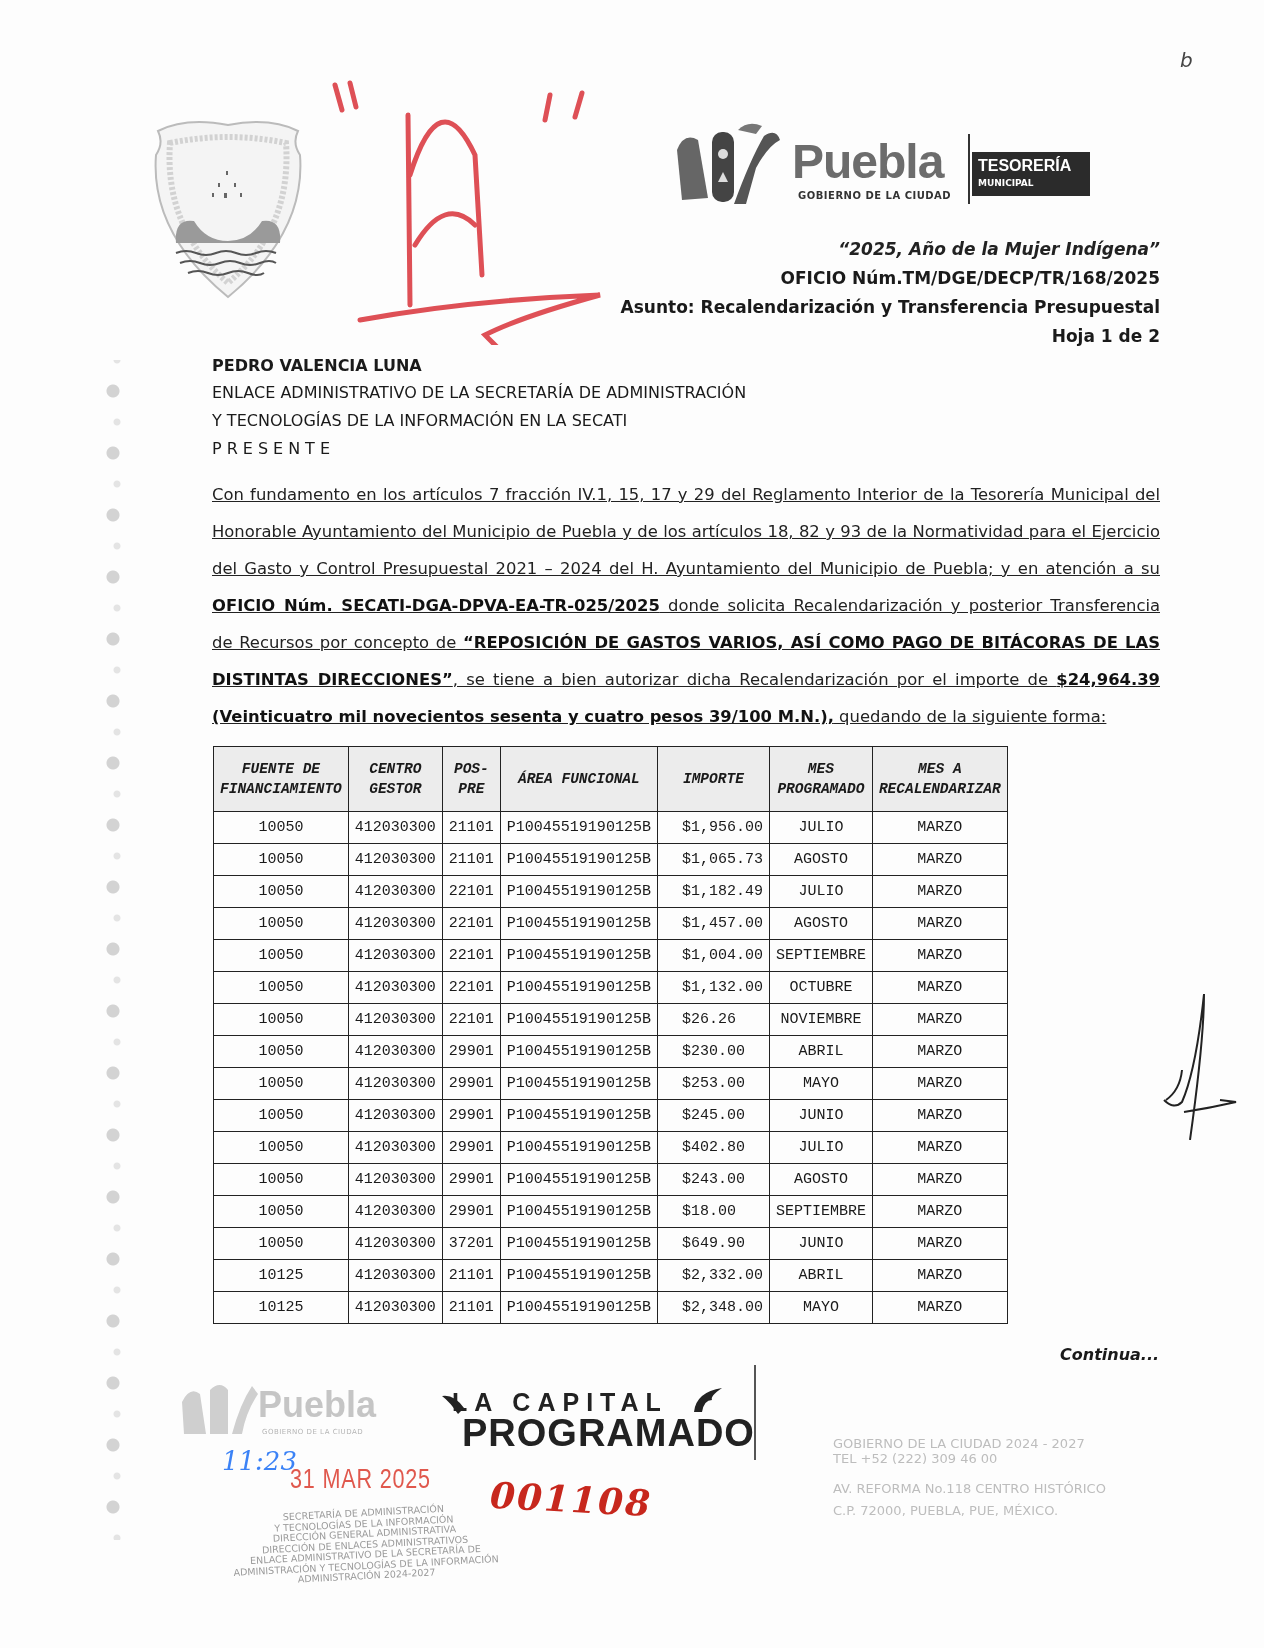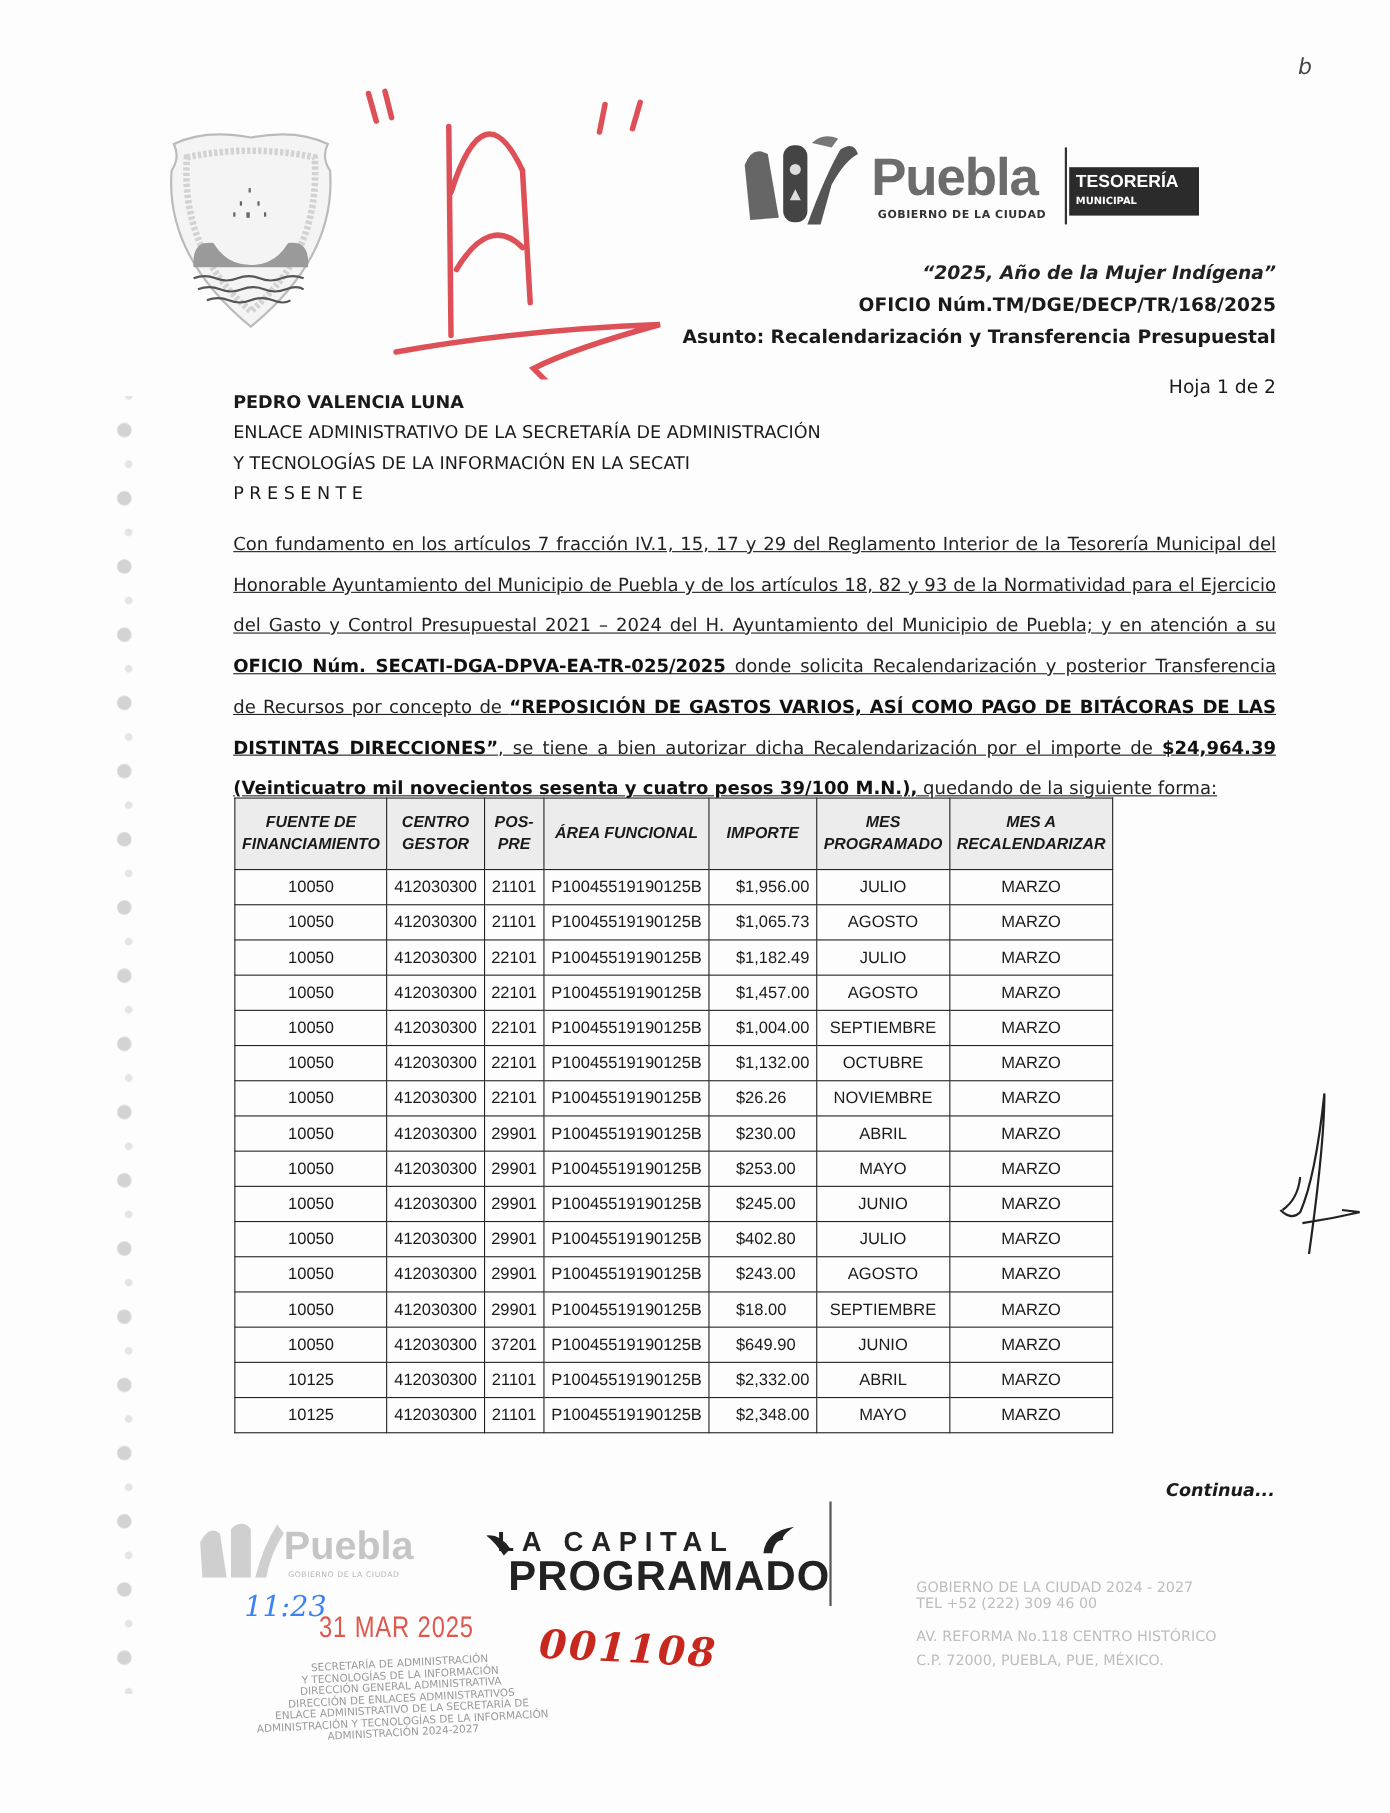--- a/index.html
+++ b/index.html
@@ -23,32 +23,32 @@
   .logo-divider { position:absolute; left:296px; top:14px; width:2px; height:70px; background:#333; }
   .logo-box { position:absolute; left:300px; top:32px; width:118px; height:44px; background:#2b2b2b; color:#fff; }
   .logo-box .t1 { position:absolute; left:6px; top:5px; font-weight:bold; font-size:16px; font-family:"Liberation Sans", sans-serif; }
   .logo-box .t2 { position:absolute; left:6px; top:26px; font-weight:bold; font-size:9px; }
   .page-mark { left:1180px; top:48px; font-size:20px; color:#444; font-style:italic; }
   
   .hdr-right { right:104px; text-align:right; font-size:17px; }
   .hdr-motto { top:239px; font-style:italic; color:#222;font-weight:bold; }
   .hdr-oficio { top:268px; font-weight:bold; }
   .hdr-asunto { top:297px; font-weight:bold;margin-left:38px; }
-  .hdr-hoja { top:326px; font-weight:normal;margin-top:16px; }
+  .hdr-hoja { top:326px; font-weight:bold; }
   
   .addr { left:212px; font-size:16px; }
   .addr-name { top:356px; font-weight:bold; }
   .addr-l1 { top:383px; }
   .addr-l2 { top:411px; }
   .addr-l3 { top:439px; letter-spacing:5px; }
   
   .body-p { left:212px; top:476px; width:948px; font-size:16.4px; line-height:37px; text-align:justify; color:#222;text-decoration:underline; }
   .body-p b { color:#111; }
   
-  .tbl { left:213px; top:725px; width:794px; border-collapse:collapse; font-size:15px; font-family:Liberation Sans, sans-serif; }
+  .tbl { left:213px; top:746px; width:794px; border-collapse:collapse; font-size:15px; font-family:Liberation Mono, monospace; }
   .tbl th, .tbl td { border:1.5px solid #222; padding:0 6px; }
   .tbl th { height:64px; background:#ececec; font-style:italic; font-weight:bold; font-size:14.5px; line-height:20px; text-align:center; }
   .tbl td { height:31px; text-align:center; }
   .tbl td.num { text-align:left;padding-left:24px; }
   .continua { left:1060px; top:1345px; font-weight:bold; font-style:italic; font-size:16px; }
   
   .foot-logo { left:180px; top:1378px; width:220px; height:70px; opacity:0.55; }
   .foot-logo .w { position:absolute; left:78px; top:6px; font-size:36px; font-weight:bold; color:#999; font-family:"Liberation Sans", sans-serif; }
   .foot-logo .s { position:absolute; left:82px; top:50px; font-size:7px; color:#777; letter-spacing:0.5px; }
   .foot-capital { left:452px; top:1388px; font-size:25px; font-weight:bold; letter-spacing:7px; color:#222; font-family:"Liberation Sans", sans-serif; }

